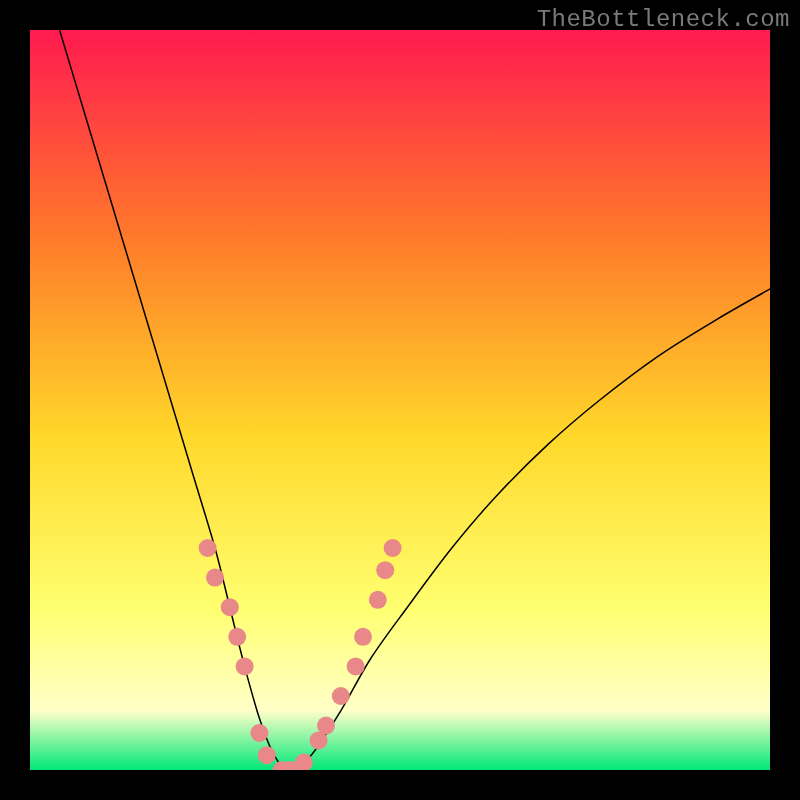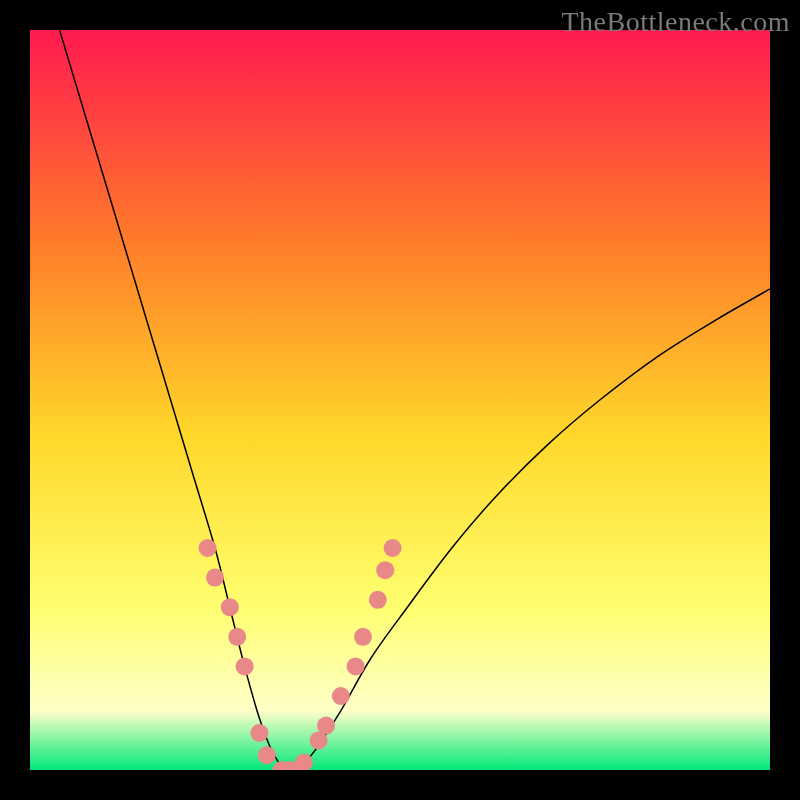--- a/index.html
+++ b/index.html
@@ -1,18 +1,18 @@
 <!DOCTYPE html>
 <html><head>
   <meta charset="utf-8">
   <style>
     * { margin: 0; padding: 0; box-sizing: border-box; }
     html, body { width: 800px; height: 800px; overflow: hidden; background: #000; }
     .container { position: relative; width: 800px; height: 800px; background: #000; }
-    .watermark { position: absolute; top: 6px; right: 10px; font-family: Liberation Serif, serif; font-size: 28px; font-weight: 500; color: #7a7a7a; letter-spacing: 0.5px; z-index: 20; }
+    .watermark { position: absolute; top: 6px; right: 10px; font-family: Liberation Mono, monospace; font-size: 24px; font-weight: 500; color: #7a7a7a; letter-spacing: 0.5px; z-index: 20; }
     .plot { position: absolute; left: 30px; top: 30px; width: 740px; height: 740px; }
     .plot svg { position: absolute; left: 0; top: 0; width: 740px; height: 740px; }
     .gradient-rect { width: 740px; height: 740px; }
     .curve-path { fill: none; stroke: #000; stroke-width: 1.5; }
     .dot { fill: #e98888; }
   </style>
 </head>
 <body>
 
 <div class="container">

